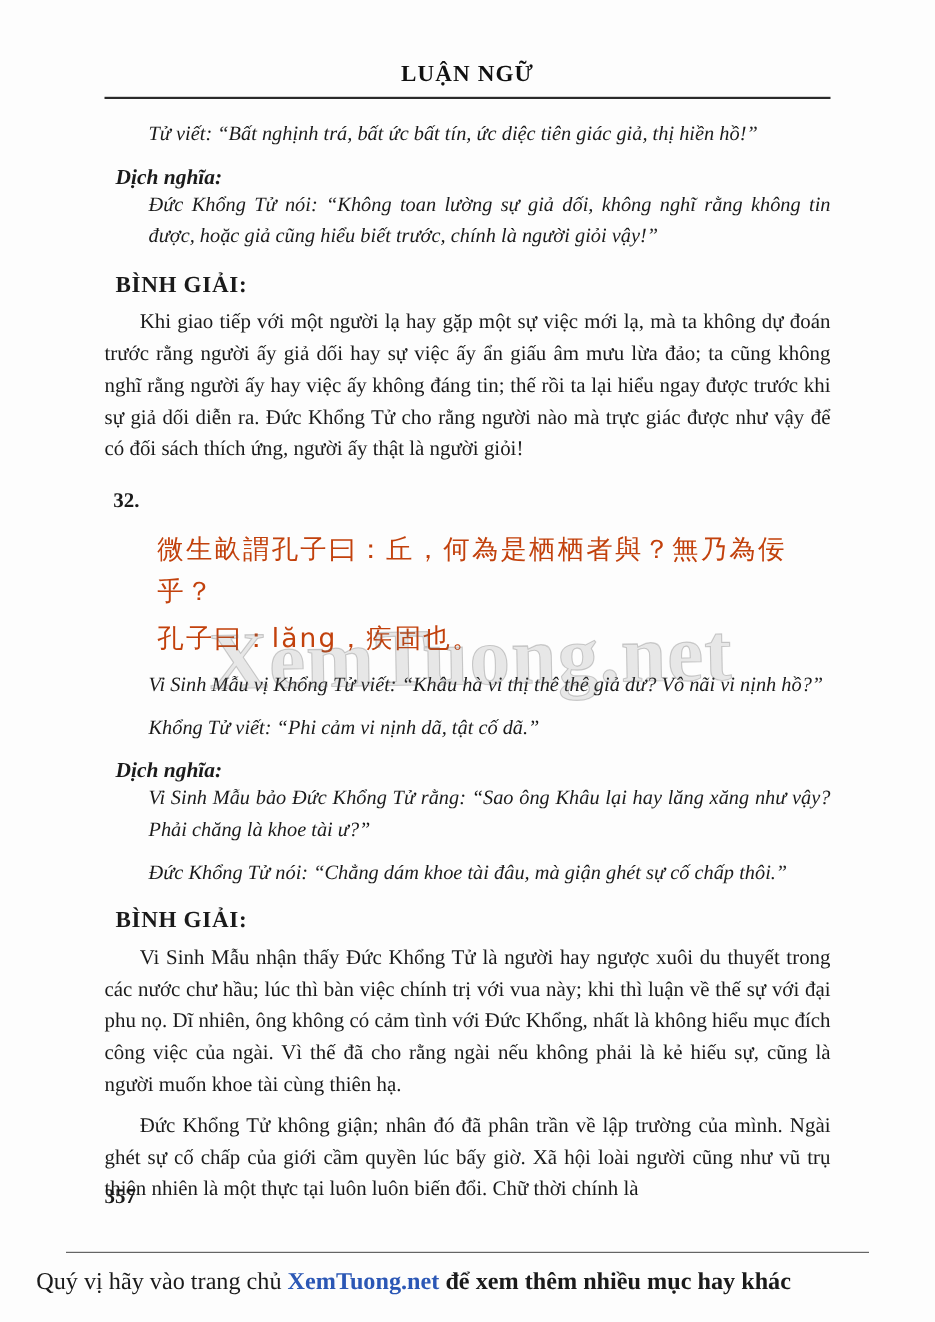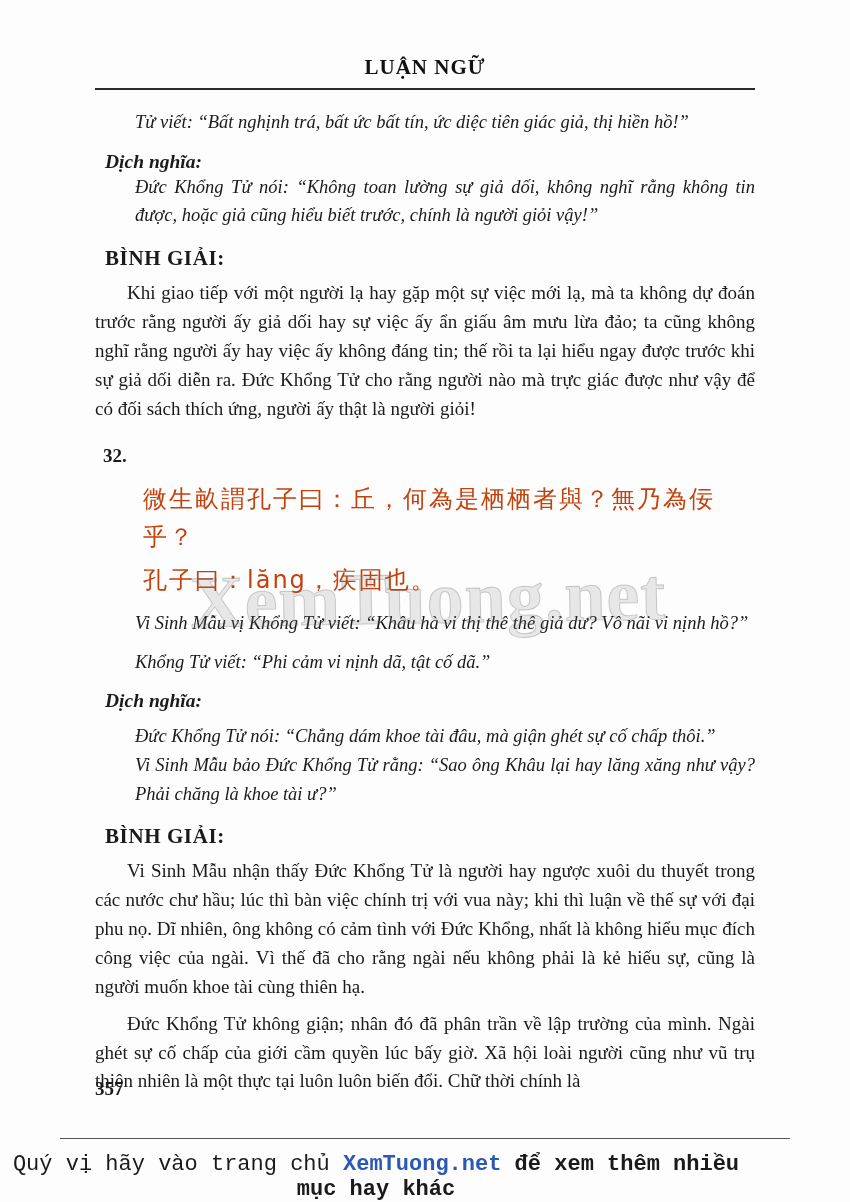--- a/index.html
+++ b/index.html
@@ -121,21 +121,21 @@
     top: 1138px;
     width: 730px;
     border-top: 1px solid #555;
   }
   .footer-text {
     position: absolute;
     left: 0;
     top: 1152px;
     width: 752px;
     text-align: center;
-    font-family: Liberation Mono, monospace;
+    font-family: Liberation Serif, serif;
     font-size: 22px;
     color: #1a1a1a;
   }
   .footer-text .brand {
     color: #2b57b5;
     font-weight: bold;
   }
   .footer-text .bold {
     font-weight: bold;
   }
@@ -185,23 +185,23 @@
     <p class="han">微生畝謂孔子曰：丘，何為是栖栖者與？無乃為佞乎？</p>
 
     <p class="han second">孔子曰：lăng，疾固也。</p>
 
     <p class="src-italic">Vi Sinh Mẫu vị Khổng Tử viết: “Khâu hà vi thị thê thê giả dư? Vô nãi vi nịnh hồ?”</p>
 
     <p class="src-italic">Khổng Tử viết: “Phi cảm vi nịnh dã, tật cố dã.”</p>
 
     <p class="label-bold-italic">Dịch nghĩa:</p>
 
+    <p class="src-italic tight">Vi Sinh Mẫu bảo Đức Khổng Tử rằng: “Sao ông Khâu lại hay lăng xăng như vậy? Phải chăng là khoe tài ư?”</p>
+
     <p class="src-italic">Đức Khổng Tử nói: “Chẳng dám khoe tài đâu, mà giận ghét sự cố chấp thôi.”</p>
-
-    <p class="src-italic tight">Vi Sinh Mẫu bảo Đức Khổng Tử rằng: “Sao ông Khâu lại hay lăng xăng như vậy? Phải chăng là khoe tài ư?”</p>
 
     <p class="label-caps">BÌNH GIẢI:</p>
 
     <p class="body-par">Vi Sinh Mẫu nhận thấy Đức Khổng Tử là người hay ngược xuôi du thuyết trong các nước chư hầu; lúc thì bàn việc chính trị với vua này; khi thì luận về thế sự với đại phu nọ. Dĩ nhiên, ông không có cảm tình với Đức Khổng, nhất là không hiểu mục đích công việc của ngài. Vì thế đã cho rằng ngài nếu không phải là kẻ hiếu sự, cũng là người muốn khoe tài cùng thiên hạ.</p>
 
     <p class="body-par">Đức Khổng Tử không giận; nhân đó đã phân trần về lập trường của mình. Ngài ghét sự cố chấp của giới cầm quyền lúc bấy giờ. Xã hội loài người cũng như vũ trụ thiên nhiên là một thực tại luôn luôn biến đổi. Chữ thời chính là</p>
 
   </div>
 
   <div class="watermark">XemTuong.net</div>

